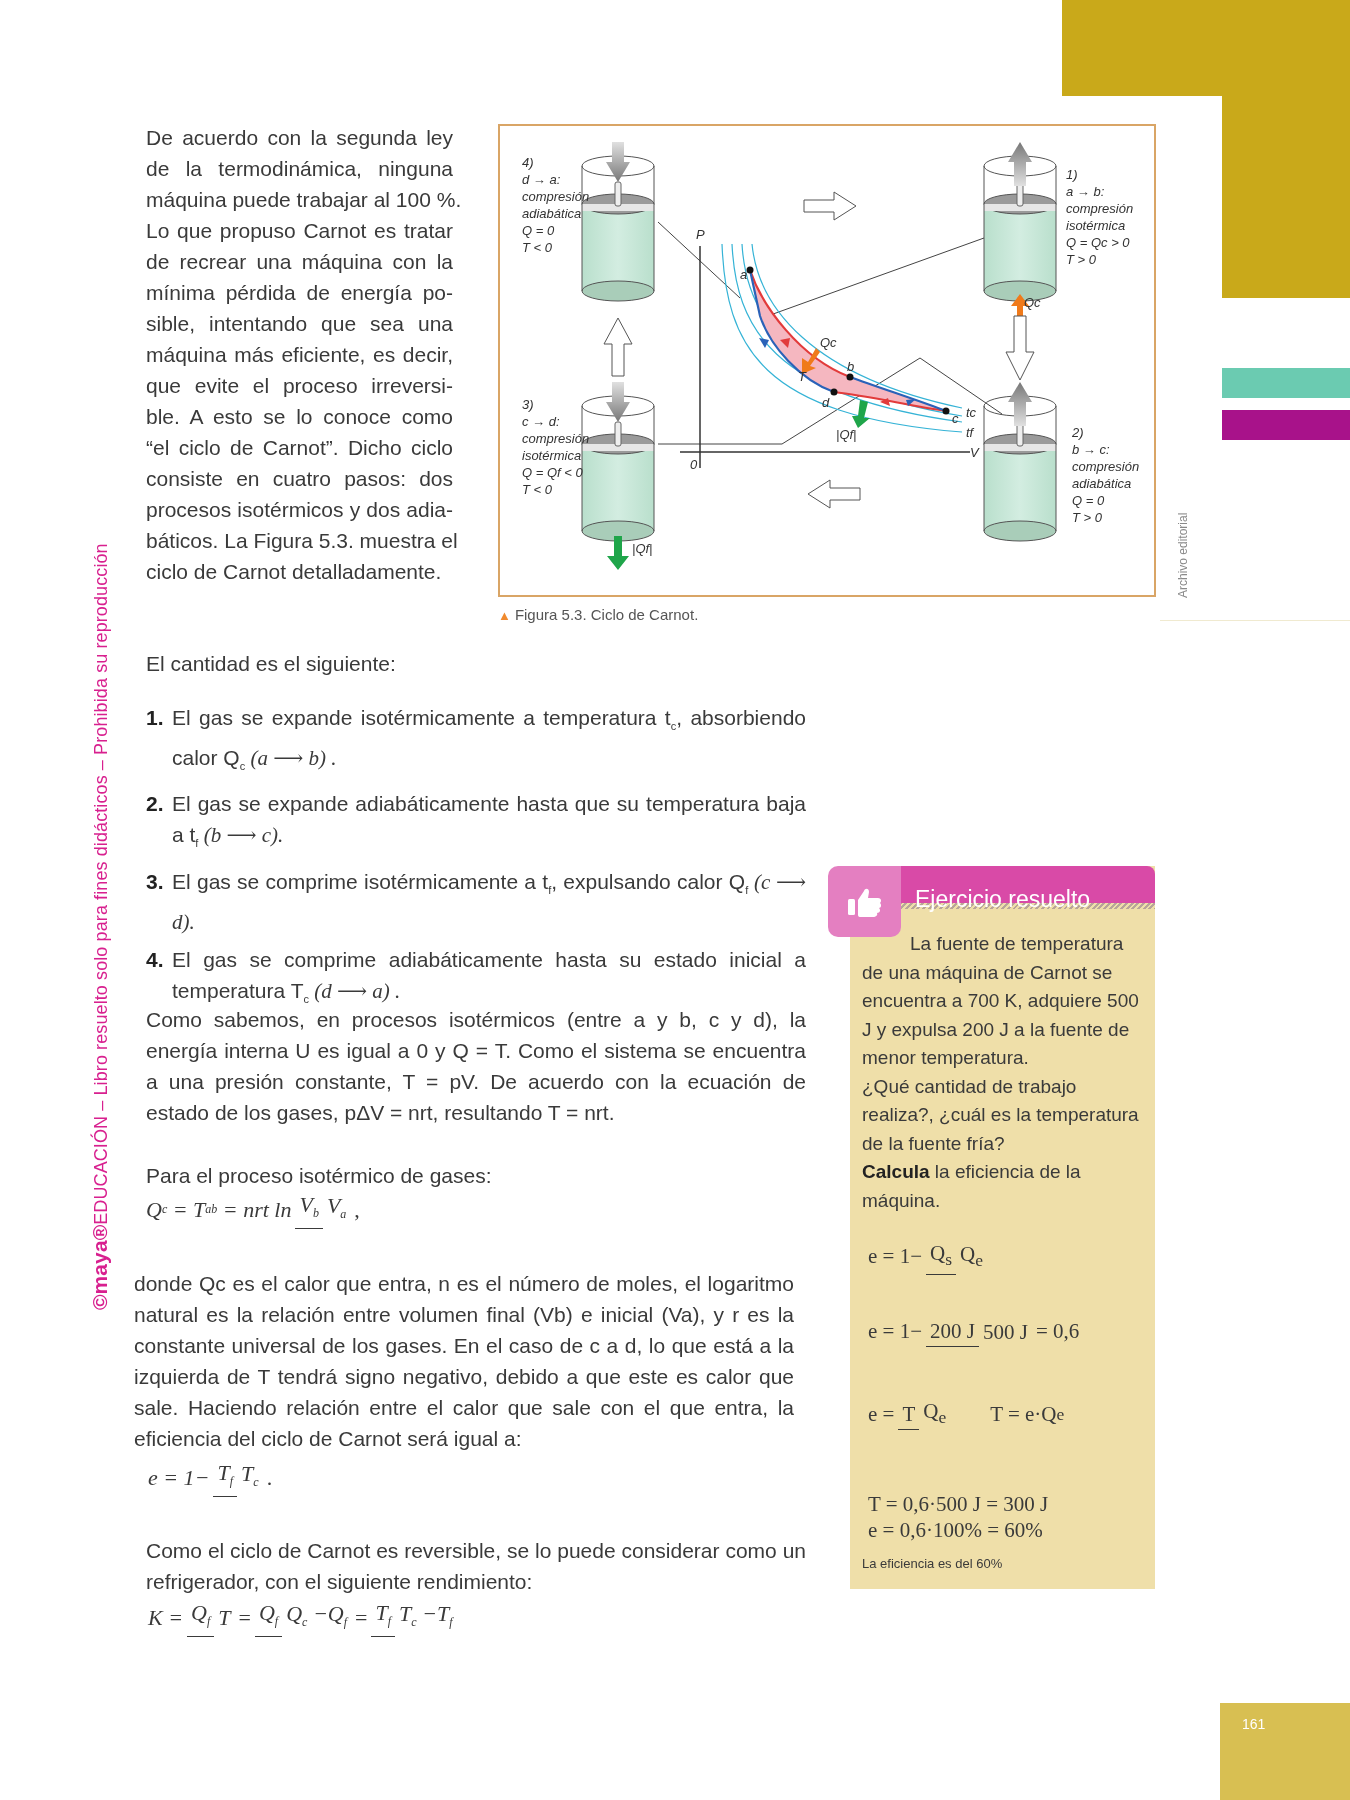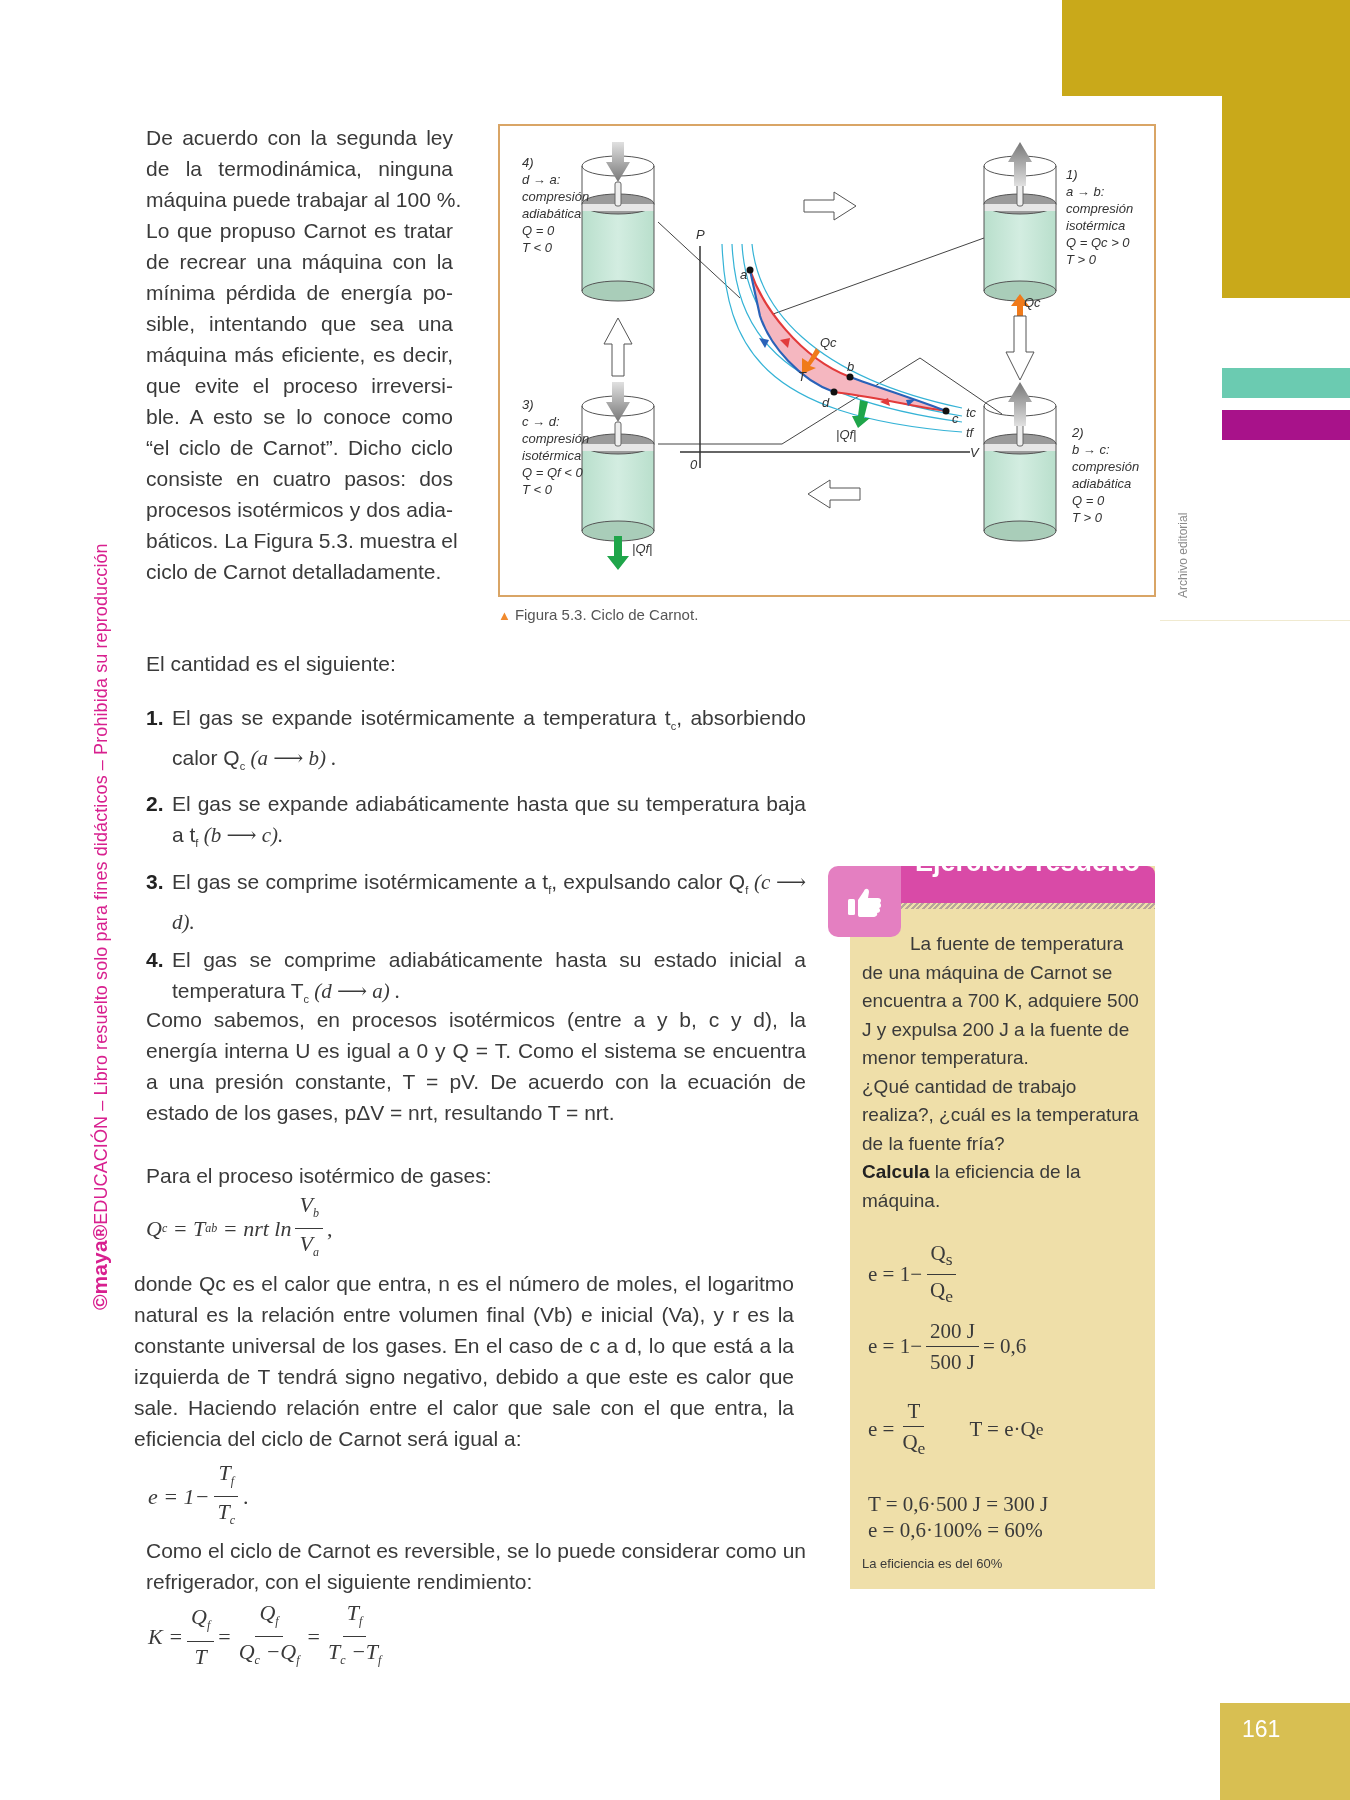--- a/index.html
+++ b/index.html
@@ -6,21 +6,21 @@
   html, body { width: 1350px; height: 1800px; background: #ffffff; overflow: hidden; }
   body { position: relative; font-family: "Liberation Sans", "DejaVu Sans", sans-serif; color: #3a3a3a; }
 
   
   .deco-gold-top { position: absolute; left: 1062px; top: 0; width: 288px; height: 96px; background: #c9a91a; }
   .deco-gold-side { position: absolute; left: 1222px; top: 80px; width: 128px; height: 218px; background: #c9a91a; }
   .deco-teal { position: absolute; left: 1222px; top: 368px; width: 128px; height: 30px; background: #6bcbb1; }
   .deco-magenta { position: absolute; left: 1222px; top: 410px; width: 128px; height: 30px; background: #a8128a; }
   .deco-line { position: absolute; left: 1160px; top: 620px; width: 190px; height: 1px; background: #f0ead0; }
   .page-number-box { position: absolute; left: 1220px; top: 1703px; width: 130px; height: 97px; background: #d8bf52; }
-  .page-number { position: absolute; left: 22px; top: 13px; color: #ffffff; font-size: 23px; }
+  .page-number { position: absolute; left: 22px; top: 13px; color: #ffffff; font-size: 14px; }
 
   
   .side-text { position: absolute; left: 88px; top: 1310px; transform: rotate(-90deg); transform-origin: 0 0; white-space: nowrap; color: #d8208f; font-size: 18px; letter-spacing: 0.1px; }
   .side-text .brand { font-weight: bold; font-size: 21px; }
   .archivo { position: absolute; left: 1176px; top: 598px; transform: rotate(-90deg); transform-origin: 0 0; white-space: nowrap; color: #8a8a8a; font-size: 12px; }
 
   
   .p { position: absolute; font-size: 21px; line-height: 31px; color: #3a3a3a; }
   .intro { left: 146px; top: 122px; width: 307px; text-align: justify; }
   .intro-line { display: block; text-align: justify; text-align-last: justify; height: 31px; white-space: nowrap; }
@@ -37,31 +37,31 @@
   .step sub { font-size: 11px; }
   .it { font-style: italic; font-family: "Liberation Serif", "DejaVu Serif", serif; }
 
   .para2 { left: 146px; top: 1004px; width: 660px; text-align: justify; }
   .para3 { left: 146px; top: 1160px; }
   .para4 { left: 134px; top: 1268px; width: 660px; text-align: justify; }
   .para5 { left: 146px; top: 1535px; width: 660px; text-align: justify; }
 
   .formula { position: absolute; font-size: 22px; color: #3a3a3a; display: flex; align-items: center; font-family: "Liberation Serif", "DejaVu Serif", serif; }
   .formula .i { font-style: italic; }
-  .frac { display: inline-flex; flex-direction: column; align-items: center; margin: 0 4px; vertical-align: middle; }
+  .frac { display: inline-flex; align-items: center; margin: 0 4px; vertical-align: middle; }
   .frac .num { border-bottom: 1.5px solid #3a3a3a; padding: 0 4px; line-height: 30px; }
   .frac .den { padding: 0 4px; line-height: 30px; }
   .formula sub { font-size: 12px; }
 
   
   .ex-box { position: absolute; left: 850px; top: 866px; width: 305px; height: 723px; background: #efdfa9; }
   .ex-head { position: absolute; left: 888px; top: 866px; width: 267px; height: 42px; background: #d94aa7; border-radius: 0 8px 0 0; }
   .ex-head-stripes { position: absolute; left: 888px; top: 903px; width: 267px; height: 6px; background: repeating-linear-gradient(135deg, #b7a59a 0 2px, #efdfa9 2px 4px); }
   .ex-icon { position: absolute; left: 828px; top: 866px; width: 73px; height: 71px; background: #e47fc1; border-radius: 10px 0 10px 10px; display: flex; align-items: center; justify-content: center; }
-  .ex-title { position: absolute; left: 915px; top: 847px; color: #fff; font-size: 27px; font-weight: bold; }
+  .ex-title { position: absolute; left: 915px; top: 886px; color: #fff; font-size: 23px; font-weight: normal; }
   .ex-text { position: absolute; left: 862px; top: 930px; width: 285px; font-size: 19px; line-height: 28.5px; color: #3a3a3a; }
   .ex-text .indent { display: inline-block; width: 48px; }
   .ex-text b { color: #222; }
   .ex-formula { position: absolute; font-size: 21px; color: #3a3a3a; display: flex; align-items: center; font-family: "Liberation Serif", "DejaVu Serif", serif; }
   .ex-final { position: absolute; left: 862px; top: 1556px; font-size: 13px; color: #3a3a3a; }
 
   
   .fig-label { position: absolute; font-style: italic; font-size: 13px; line-height: 17px; color: #333; font-family: "Liberation Sans", sans-serif; }
 </style>
 </head>

